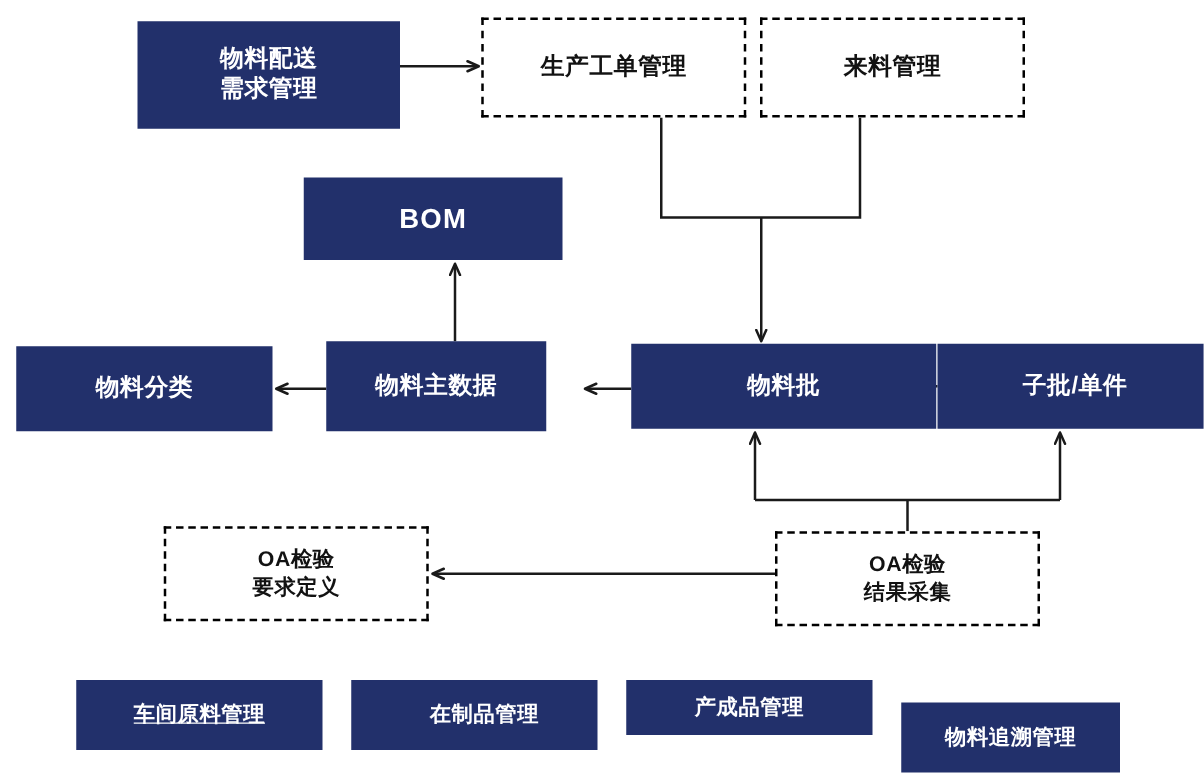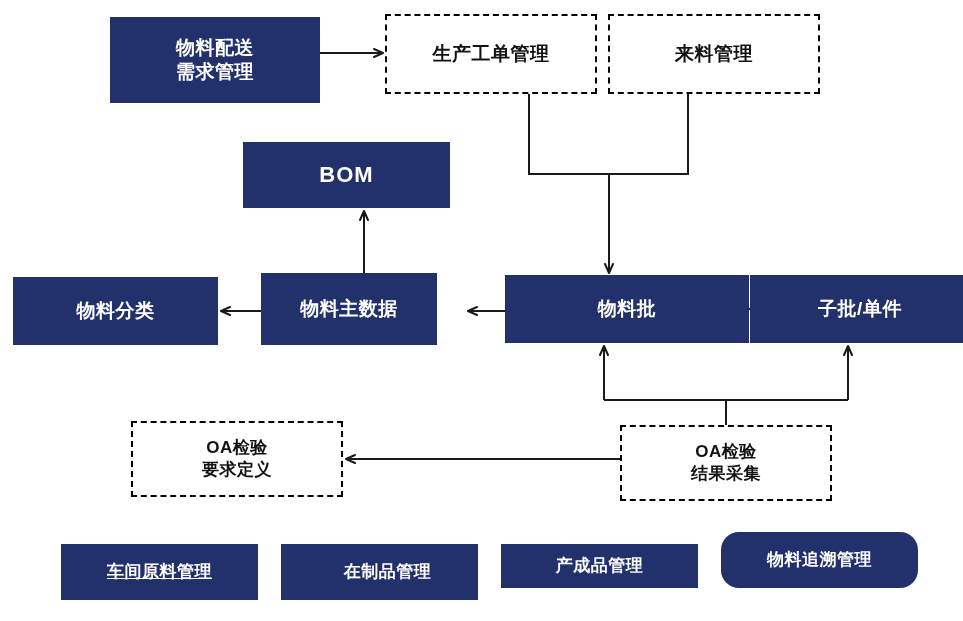--- a/index.html
+++ b/index.html
@@ -119,15 +119,15 @@
 
   <div class="node dashed small" style="left:620px; top:425px; width:212px; height:76px;">OA检验
 结果采集</div>
 
   <div class="node solid small" style="left:61px; top:544px; width:197px; height:56px;text-decoration:underline;">车间原料管理</div>
 
   <div class="node solid small" style="left:281px; top:544px; width:197px; height:56px;padding-left:16px;">在制品管理</div>
 
   <div class="node solid small" style="left:501px; top:544px; width:197px; height:44px;">产成品管理</div>
 
-  <div class="node solid small" style="left:721px; top:532px; width:197px; height:56px;border-radius:18px;">物料追溯管理</div>
+  <div class="node solid small" style="left:721px; top:562px; width:175px; height:56px;">物料追溯管理</div>
 
 </div>
 
 </body></html>

